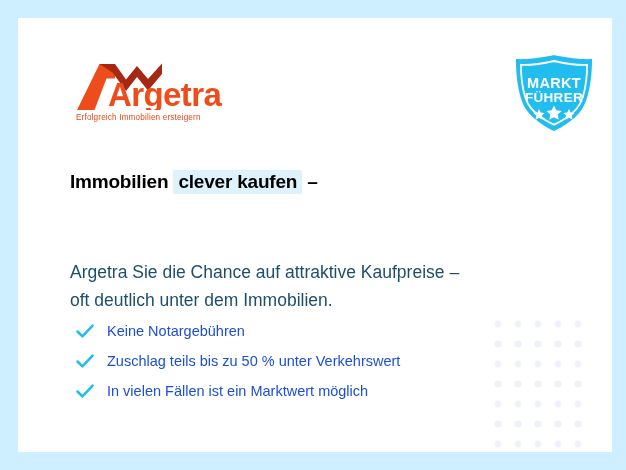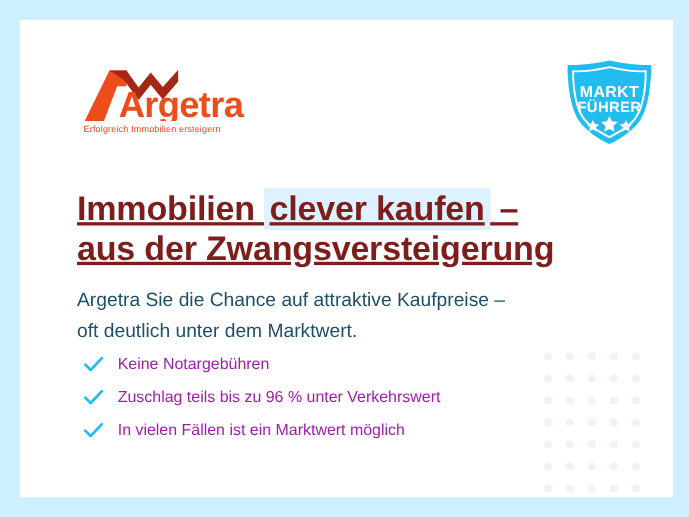--- a/index.html
+++ b/index.html
@@ -77,26 +77,25 @@
     width: 92px;
     height: 82px;
   }
 
   
   .headline {
     position: absolute;
     left: 52px;
     top: 133px;
     width: 470px;
-    color: #7f1d1d;
-    font-size: 31px;
+    color: #000000;
+    font-size: 19px;
     font-weight: bold;
     line-height: 36px;
     letter-spacing: -0.2px;
-    text-decoration: underline;
   }
   .headline .hl {
     background: #ddf2fc;
     padding: 1px 5px 2px 5px;
     border-radius: 1px;
   }
   .headline-line { display: block; white-space: nowrap; }
 
   
   .subhead {
@@ -124,21 +123,21 @@
     height: 30px;
   }
   .check-icon {
     width: 22px;
     height: 22px;
     flex: 0 0 22px;
     margin-right: 11px;
     display: block;
   }
   .check-label {
-    color: #a21caf;
+    color: #1d4ed8;
     font-size: 14.5px;
     line-height: 18px;
     white-space: nowrap;
   }
 </style>
 </head>
 <body>
 
 <div class="page">
   <div class="card">
@@ -202,40 +201,39 @@
       <text x="46" y="50" text-anchor="middle" font-family="'Liberation Sans', sans-serif" font-size="13.5" font-weight="bold" fill="#ffffff" letter-spacing="0.3">FÜHRER</text>
       <g fill="#ffffff">
         <path d="M31 57 l1.7 3.6 3.9 .5 -2.9 2.7 .8 3.9 -3.5 -1.9 -3.5 1.9 .8 -3.9 -2.9 -2.7 3.9 -.5 Z"></path>
         <path d="M46 53.5 l2.3 4.8 5.2 .7 -3.8 3.6 1 5.2 -4.7 -2.5 -4.7 2.5 1 -5.2 -3.8 -3.6 5.2 -.7 Z"></path>
         <path d="M61 57 l1.7 3.6 3.9 .5 -2.9 2.7 .8 3.9 -3.5 -1.9 -3.5 1.9 .8 -3.9 -2.9 -2.7 3.9 -.5 Z"></path>
       </g>
     </svg>
 
     <h1 class="headline">
       <span class="headline-line"><span>Immobilien </span><span class="hl">clever kaufen</span><span> –</span></span>
-      <span class="headline-line">aus der Zwangsversteigerung</span>
     </h1>
 
     <p class="subhead">
       <span class="subhead-line">Argetra Sie die Chance auf attraktive Kaufpreise –</span>
-      <span class="subhead-line">oft deutlich unter dem Marktwert.</span>
+      <span class="subhead-line">oft deutlich unter dem Immobilien.</span>
     </p>
 
     <ul class="checklist" style="list-style:none;margin:0;padding:0;">
       <li class="check-item">
         <svg class="check-icon" viewBox="0 0 22 22" xmlns="http://www.w3.org/2000/svg" aria-hidden="true">
           <path d="M3.5 11.5 L8.4 16.4 L18.6 5.6" fill="none" stroke="#22bdef" stroke-width="2.5" stroke-linecap="round" stroke-linejoin="round"></path>
         </svg>
         <span class="check-label">Keine Notargebühren</span>
       </li>
       <li class="check-item">
         <svg class="check-icon" viewBox="0 0 22 22" xmlns="http://www.w3.org/2000/svg" aria-hidden="true">
           <path d="M3.5 11.5 L8.4 16.4 L18.6 5.6" fill="none" stroke="#22bdef" stroke-width="2.5" stroke-linecap="round" stroke-linejoin="round"></path>
         </svg>
-        <span class="check-label">Zuschlag teils bis zu 96 % unter Verkehrswert</span>
+        <span class="check-label">Zuschlag teils bis zu 50 % unter Verkehrswert</span>
       </li>
       <li class="check-item">
         <svg class="check-icon" viewBox="0 0 22 22" xmlns="http://www.w3.org/2000/svg" aria-hidden="true">
           <path d="M3.5 11.5 L8.4 16.4 L18.6 5.6" fill="none" stroke="#22bdef" stroke-width="2.5" stroke-linecap="round" stroke-linejoin="round"></path>
         </svg>
         <span class="check-label">In vielen Fällen ist ein Marktwert möglich</span>
       </li>
     </ul>
 
   </div>

